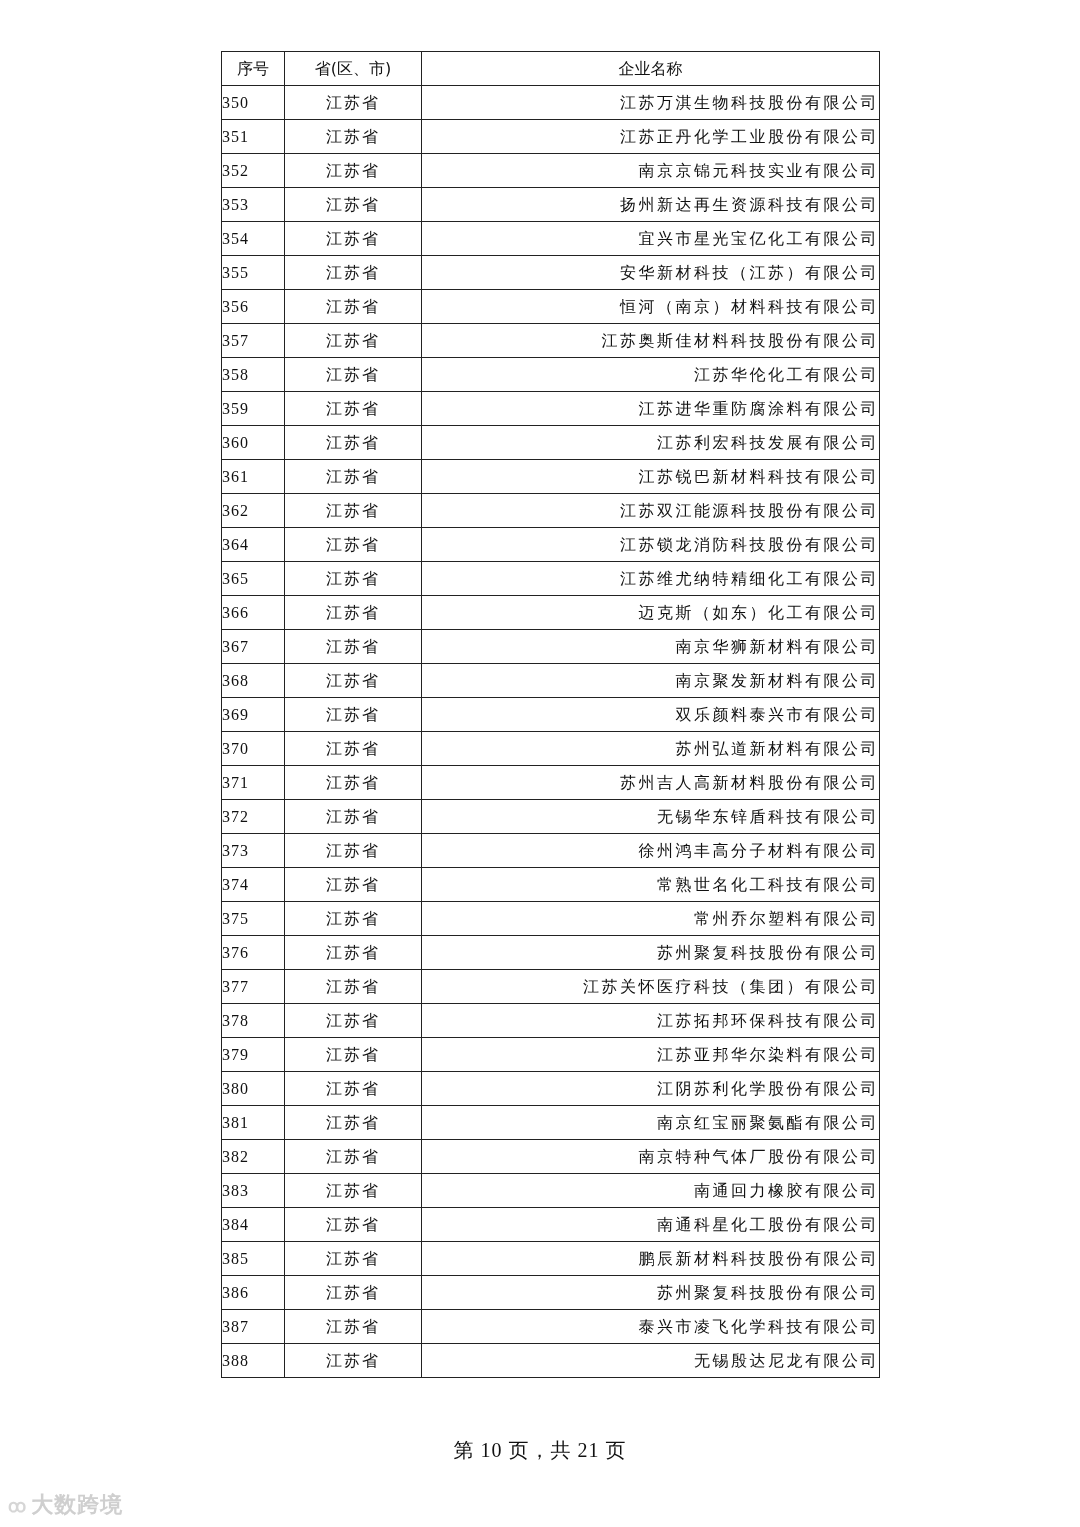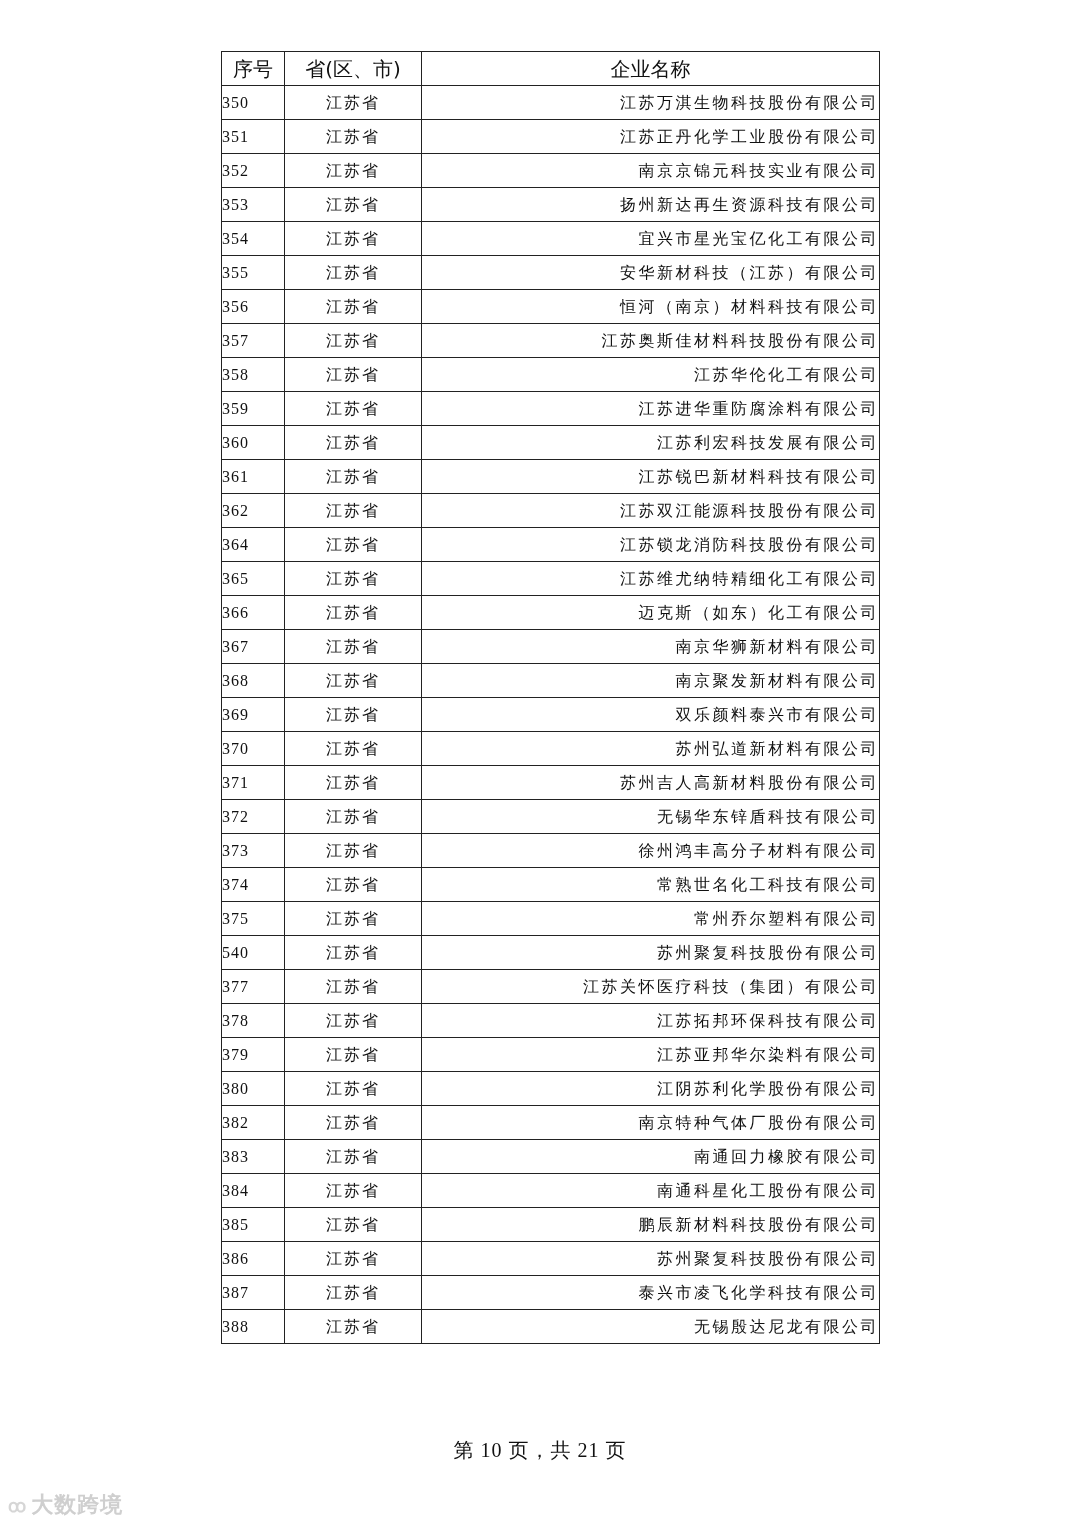--- a/index.html
+++ b/index.html
@@ -1,21 +1,21 @@
 <!DOCTYPE html>
 <html><head>
   <meta charset="utf-8">
   <style>
     html, body { margin: 0; padding: 0; background: #ffffff; }
     body { width: 1080px; height: 1527px; position: relative; overflow: hidden;
            font-family: "DejaVu Serif", "Liberation Serif", serif; color: #111; }
     .table-wrap { position: absolute; left: 221px; top: 51px; width: 658px; }
     table { border-collapse: collapse; width: 658px; table-layout: fixed; }
     th, td { border: 1.5px solid #222; height: 33px; padding: 0; font-size: 16px; line-height: 1; }
-    th { font-family: "DejaVu Sans", "Liberation Sans", sans-serif; font-weight: normal; font-size: 20px; text-align: center; }
+    th { font-family: "DejaVu Sans", "Liberation Sans", sans-serif; font-weight: normal; font-size: 16px; text-align: center; }
     col.c-no { width: 63px; }
     col.c-prov { width: 137px; }
     col.c-name { width: 458px; }
     td.no { font-family: "Liberation Serif", serif; font-size: 16px; letter-spacing: 1px; }
     td.prov { text-align: center; letter-spacing: 2px; }
     td.name { text-align: right; padding-left: 5px; letter-spacing: 2.5px; margin-left: 44px; }
     .footer { position: absolute; top: 1437px; left: 0; width: 1080px; text-align: center;
               font-family: "Liberation Serif", serif; font-size: 20px; letter-spacing: 1px; }
     .watermark { position: absolute; left: 8px; top: 1490px; font-family: Liberation Serif, serif;
                  font-size: 22px; color: #cfcfcf; font-weight: bold; letter-spacing: 1px; }
@@ -158,21 +158,21 @@
           <td class="no">374</td>
           <td class="prov">江苏省</td>
           <td class="name">常熟世名化工科技有限公司</td>
         </tr>
         <tr>
           <td class="no">375</td>
           <td class="prov">江苏省</td>
           <td class="name">常州乔尔塑料有限公司</td>
         </tr>
         <tr>
-          <td class="no">540</td>
+          <td class="no">376</td>
           <td class="prov">江苏省</td>
           <td class="name">苏州聚复科技股份有限公司</td>
         </tr>
         <tr>
           <td class="no">377</td>
           <td class="prov">江苏省</td>
           <td class="name">江苏关怀医疗科技（集团）有限公司</td>
         </tr>
         <tr>
           <td class="no">378</td>
@@ -181,20 +181,25 @@
         </tr>
         <tr>
           <td class="no">379</td>
           <td class="prov">江苏省</td>
           <td class="name">江苏亚邦华尔染料有限公司</td>
         </tr>
         <tr>
           <td class="no">380</td>
           <td class="prov">江苏省</td>
           <td class="name">江阴苏利化学股份有限公司</td>
+        </tr>
+        <tr>
+          <td class="no">381</td>
+          <td class="prov">江苏省</td>
+          <td class="name">南京红宝丽聚氨酯有限公司</td>
         </tr>
         <tr>
           <td class="no">382</td>
           <td class="prov">江苏省</td>
           <td class="name">南京特种气体厂股份有限公司</td>
         </tr>
         <tr>
           <td class="no">383</td>
           <td class="prov">江苏省</td>
           <td class="name">南通回力橡胶有限公司</td>

